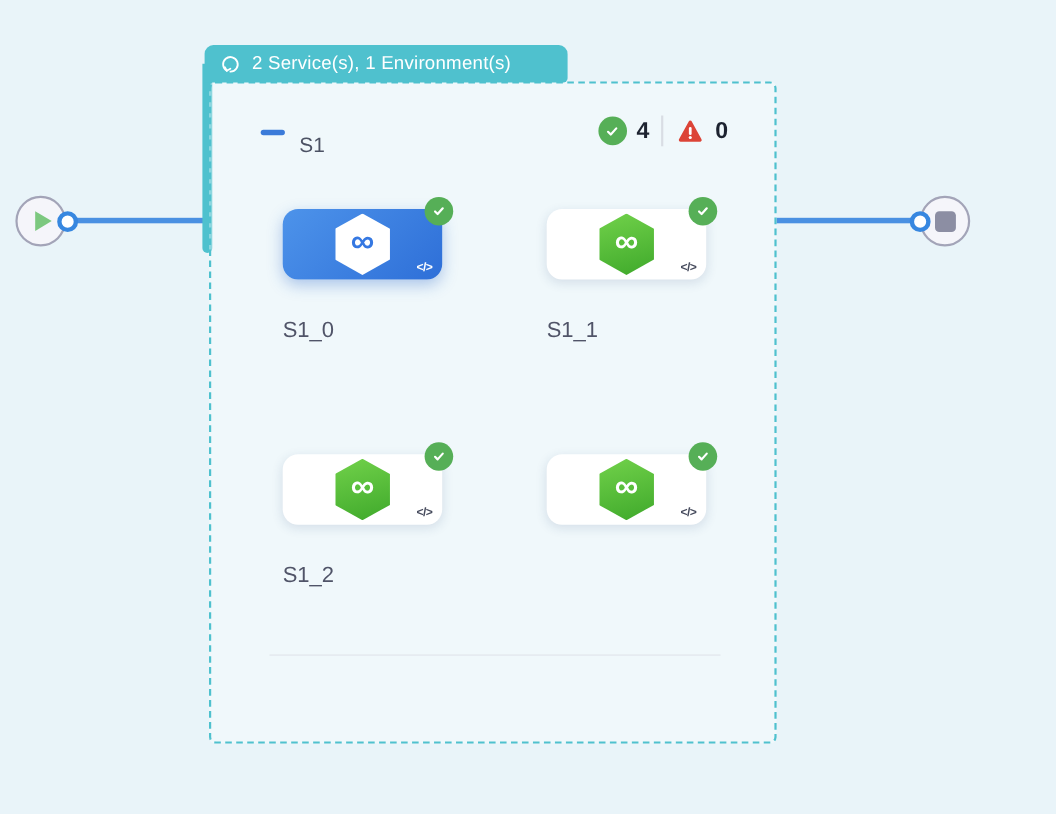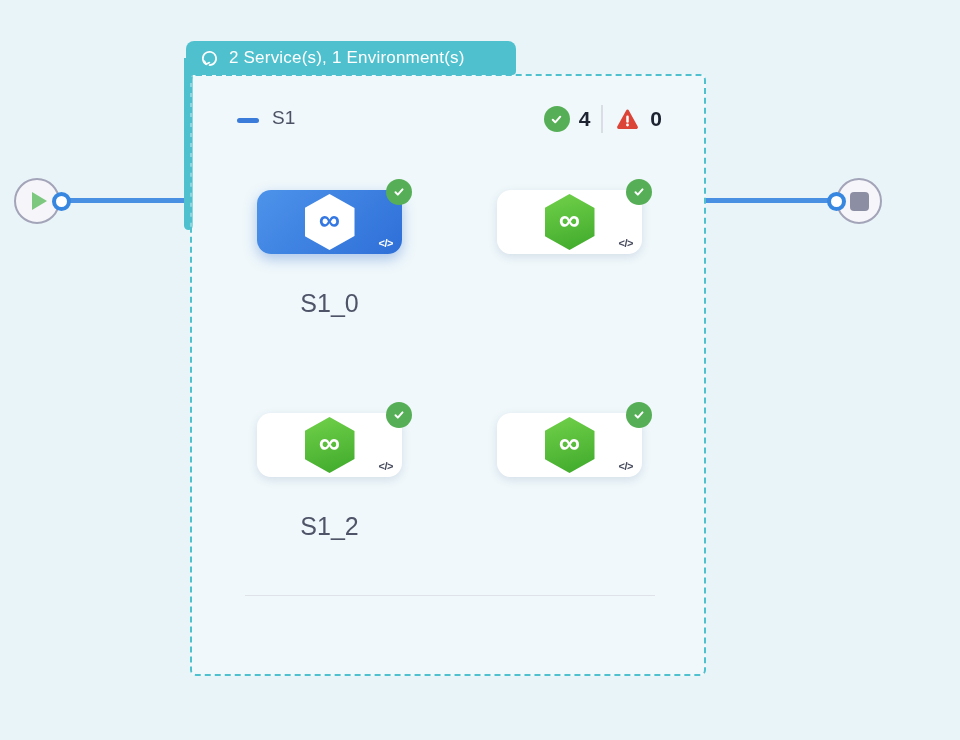--- a/index.html
+++ b/index.html
@@ -39,21 +39,21 @@
   .tab-tail { position:absolute; left:184px; top:58px; width:9px; height:172px;
               background:var(--teal,#4FC1CE); border-radius:0 0 5px 5px; z-index:1; }
 
   
   .stage { position:absolute; left:190px; top:74px; width:516px; height:602px;
            border:2px dashed var(--teal,#4FC1CE); border-radius:6px;
            background:rgba(255,255,255,0.35); z-index:2; }
 
   .collapse-dash { position:absolute; left:45px; top:42px; width:22px; height:5px;
                    border-radius:2.5px; background:var(--dash-blue,#3B7BD9); cursor:pointer; }
-  .stage-title { position:absolute; left:80px; top:29px; font-size:19px; line-height:26px;
+  .stage-title { position:absolute; left:80px; top:44px; font-size:19px; line-height:26px;
                  font-weight:500; color:#4C5264; }
 
   .status { position:absolute; right:42px; top:29px; display:flex; align-items:center; gap:9px; }
   .check-circle { width:26px; height:26px; border-radius:50%;
                   background:var(--success-green,#56AF57);
                   display:flex; align-items:center; justify-content:center; }
   .status-count { font-size:21px; font-weight:600; color:#1D2330; }
   .status-vdiv { width:2px; height:28px; background:#D9DDE4; margin:0 2px; }
 
   
@@ -76,22 +76,22 @@
          background:linear-gradient(165deg, var(--hex-green-1,#71D14A), var(--hex-green-2,#3FA92B));
          display:flex; align-items:center; justify-content:center; }
   .card.selected .hex { background:#fff; }
   .inf { font-size:30px; font-weight:700; color:#fff; line-height:1; margin-top:-4px; }
   .card.selected .inf { color:#3578E2; }
 
   .code { position:absolute; right:9px; bottom:5px; font-size:11px; font-weight:700;
           color:#454A5C; letter-spacing:-0.5px; }
   .card.selected .code { color:#fff; }
 
-  .card-label { position:absolute; width:145px; text-align:center;
-                font-size:25px; color:#505468; }
+  .card-label { position:absolute; width:145px; 
+                font-size:20px; color:#505468; }
   .label-1 { left:65px;  top:213px; }
   .label-2 { left:305px; top:213px; }
   .label-3 { left:65px;  top:436px; }
   .label-4 { left:305px; top:436px; }
 
   .divider { position:absolute; left:53px; top:519px; width:410px; height:1px; background:#DFE3E9; }
   .stage-footer { position:absolute; right:51px; top:538px;
                   font-size:20px; font-weight:700; color:#5E6174; }
 </style>
 </head>
@@ -169,20 +169,21 @@
       </span>
       <span class="badge">
         <svg width="14" height="14" viewBox="0 0 24 24">
             <path d="M6 12.5l4 4 8-9" stroke="#fff" stroke-width="3.4" fill="none" stroke-linecap="round" stroke-linejoin="round"></path>
           </svg>
       </span>
       <span class="code">&lt;/&gt;</span>
     </div>
 
     <div class="card-label label-1">S1_0</div>
+    <div class="card-label label-2">S1_1</div>
     <div class="card-label label-3">S1_2</div>
 
     <div class="divider"></div>
   </div>
 
   <div class="tab">
     <span style="display:flex;">
       <svg width="21" height="21" viewBox="0 0 24 24" fill="none" stroke="#fff" stroke-width="1.9" stroke-linecap="round" stroke-linejoin="round">
         <path d="M8.2 18.6A7.6 7.6 0 1 1 12 19.6"></path>
         <path d="M11.9 16.6l-3.7 2-2-3.6"></path>

